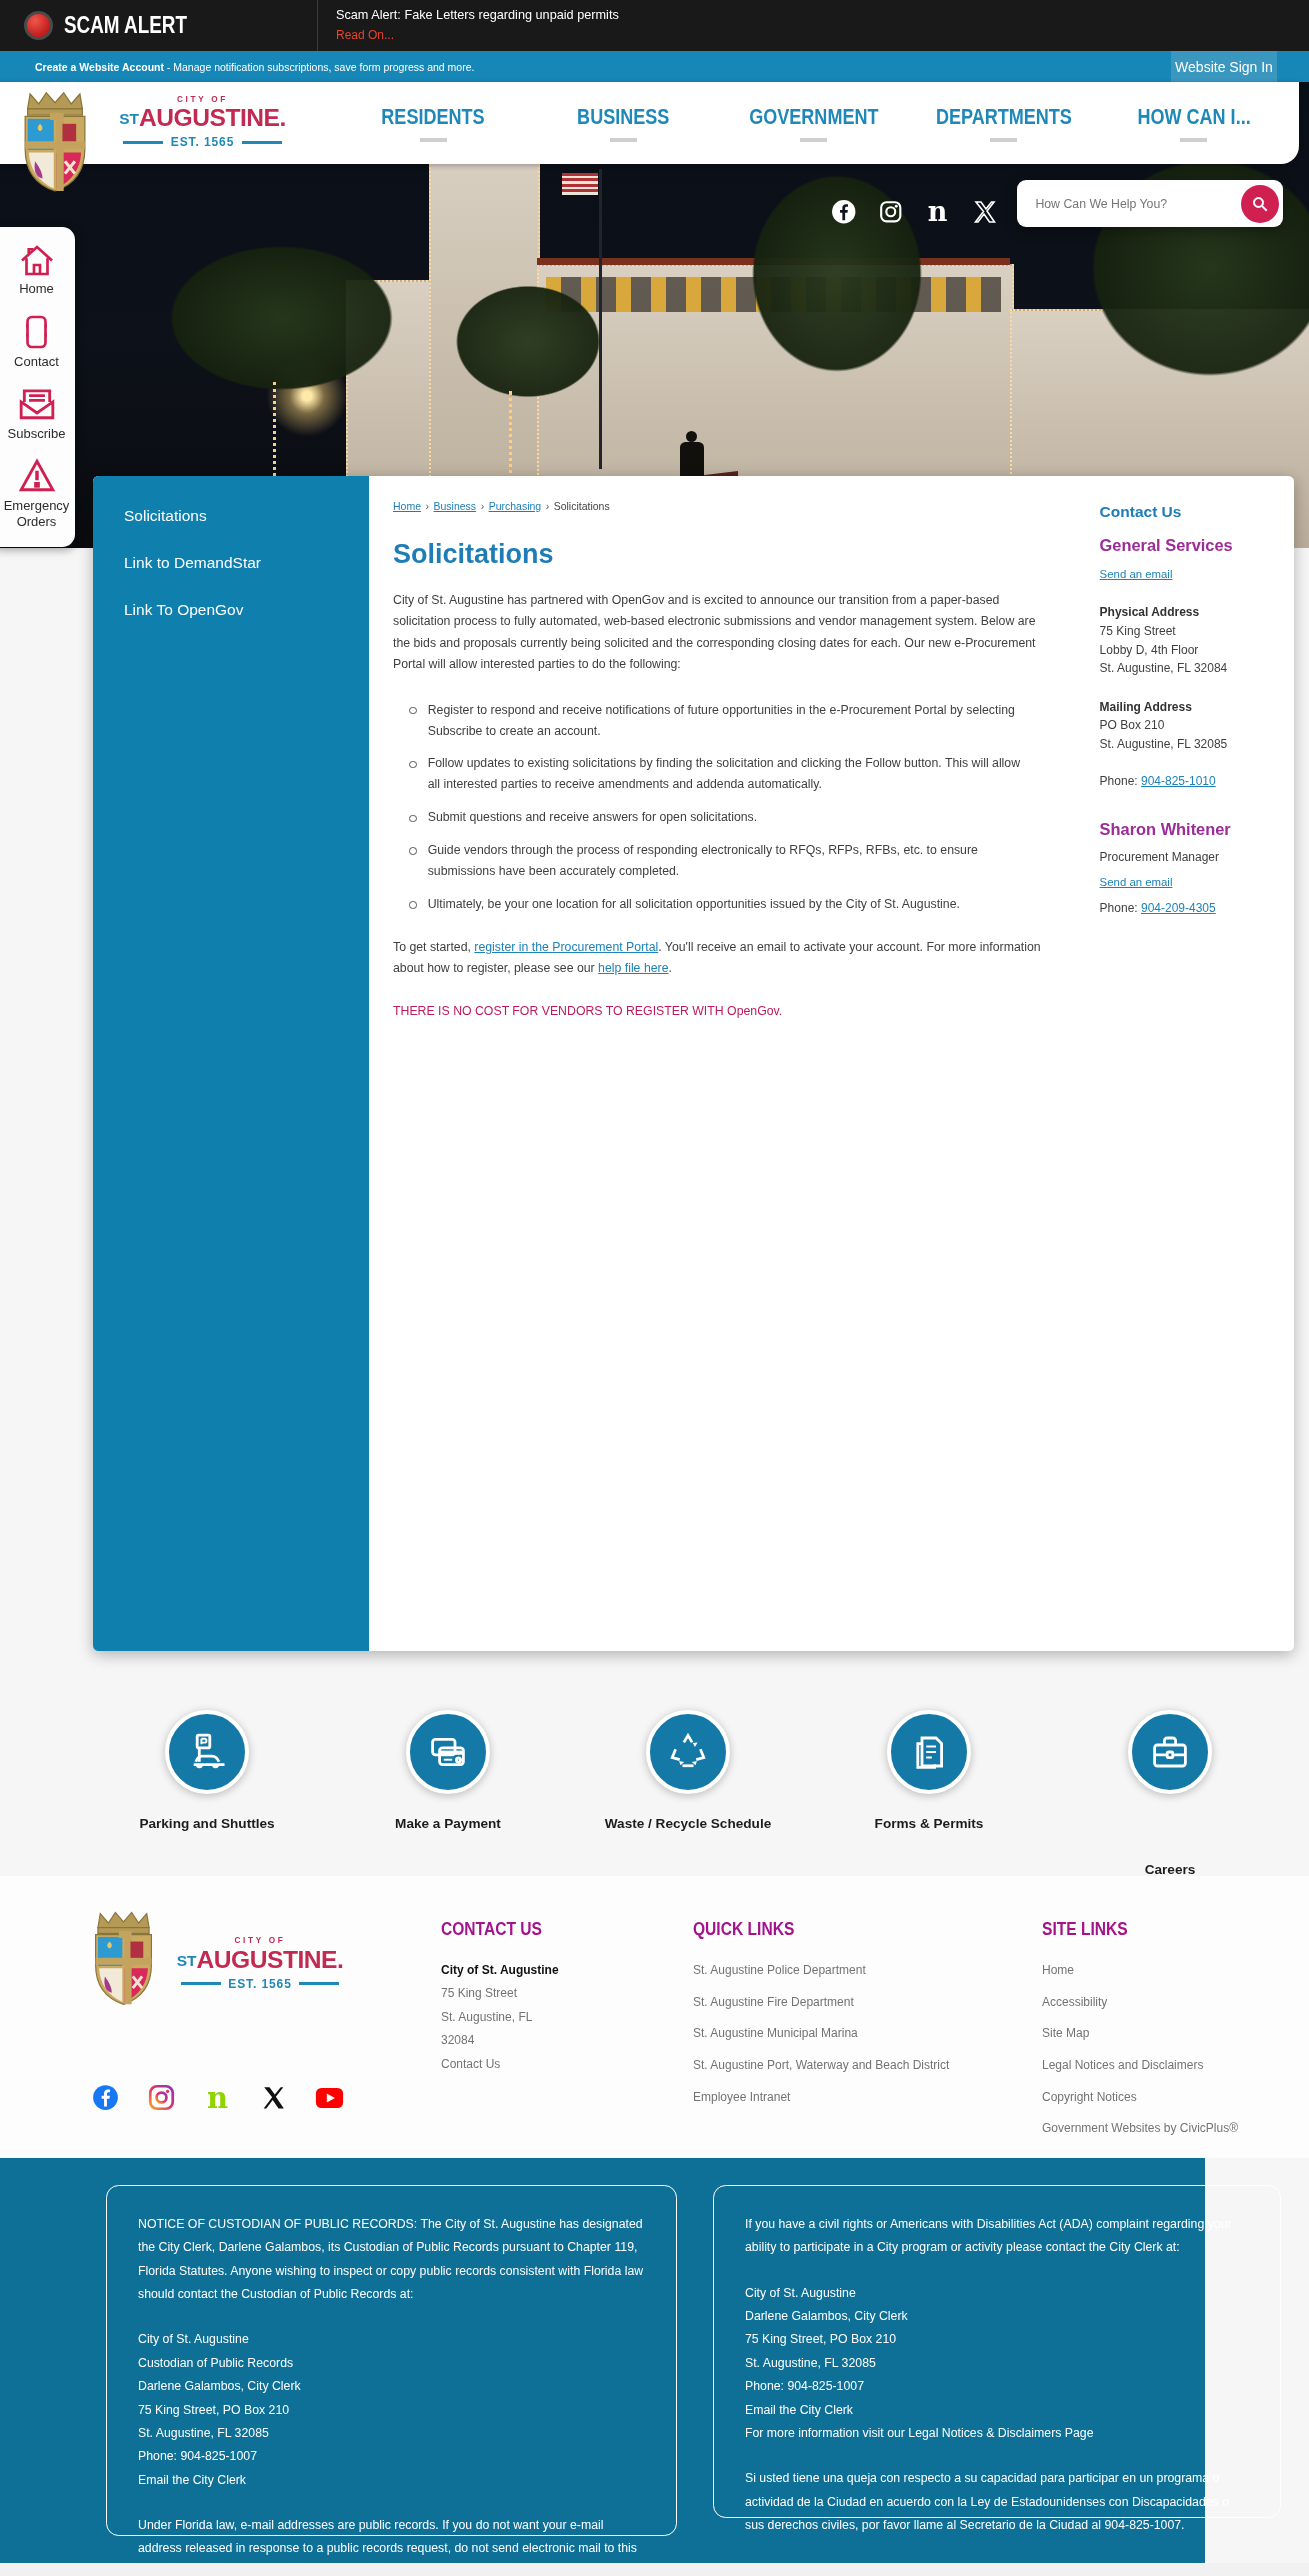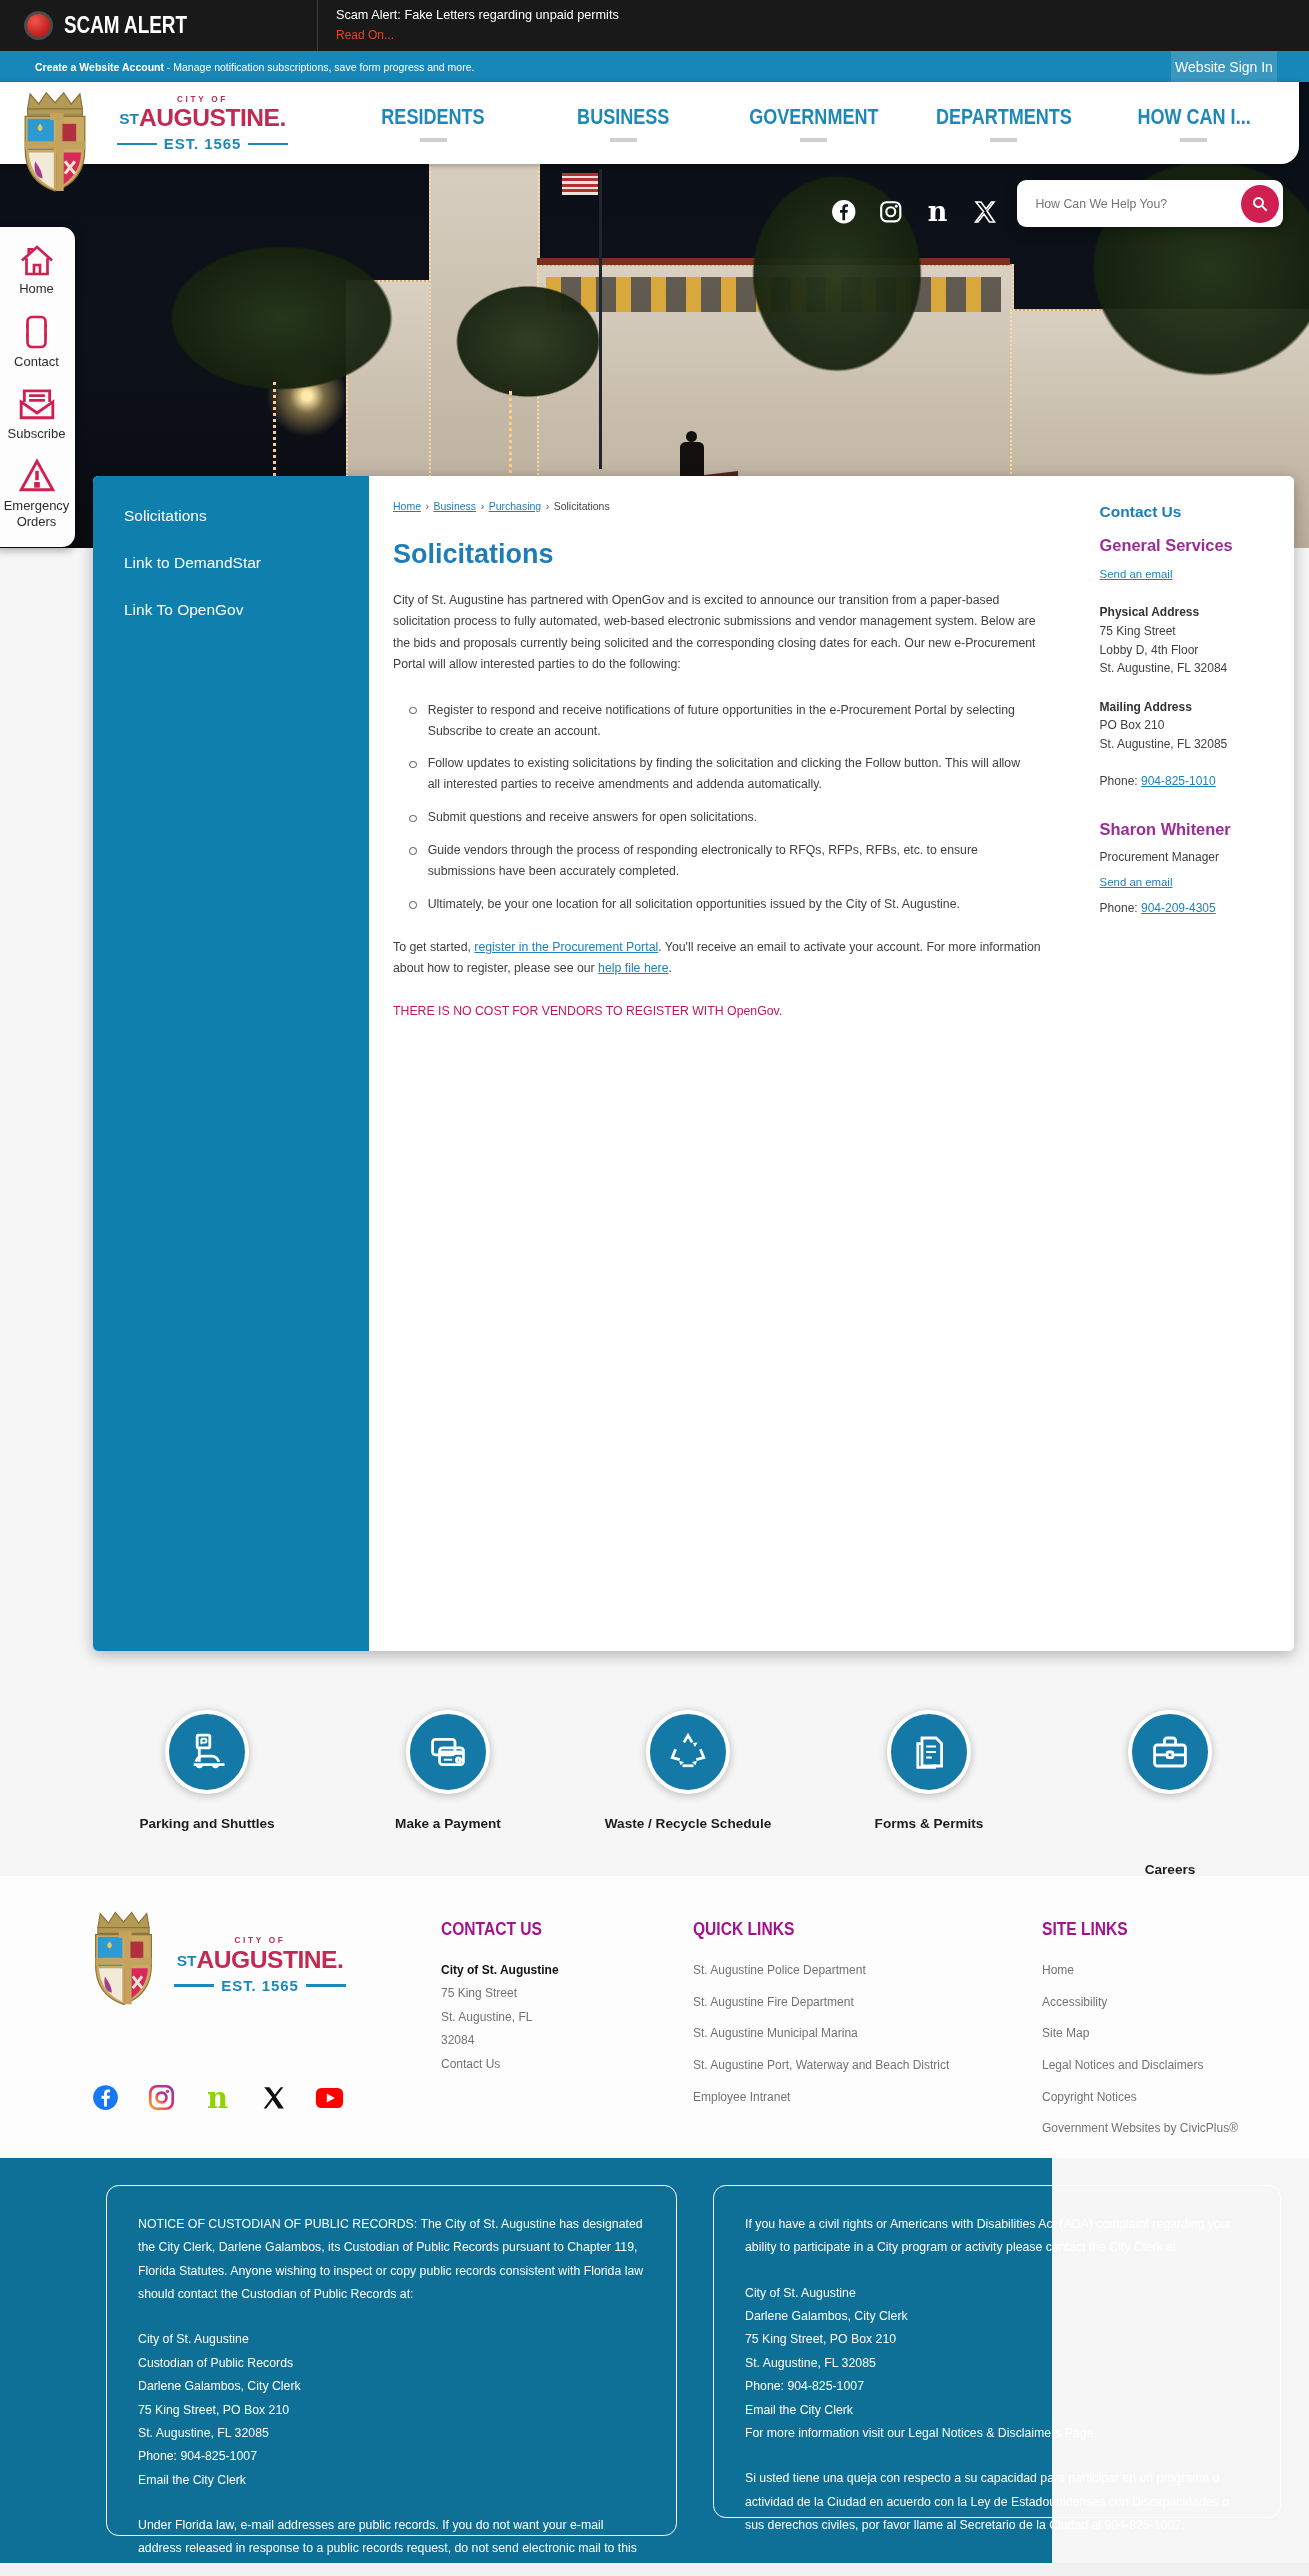--- a/index.html
+++ b/index.html
@@ -60,21 +60,21 @@
   .nav-item{flex:1;display:flex;flex-direction:column;align-items:center;justify-content:center;gap:8.2px;}
   .nav-label{color:#1e88b8;font-weight:700;font-size:22px;}
   .nav-underline{width:27px;height:3.6px;background:#cfcfcf;}
   .crest-header{position:absolute;left:16.4px;top:7.3px;width:78px;height:107px;z-index:5;}
   .wordmark{position:absolute;display:flex;flex-direction:column;align-items:center;}
   .wm-header{left:107px;top:12.7px;width:191px;}
   .wm-cityof{color:#c22a52;font-size:8.2px;letter-spacing:2.7px;font-weight:700;}
   .wm-main{line-height:1;margin-top:2.7px;}
   .wm-st{color:#1e88b8;font-weight:700;font-size:15.5px;vertical-align:1.8px;}
   .wm-aug{color:#c22a52;font-weight:700;font-size:24.6px;letter-spacing:-0.5px;}
-  .wm-est{display:flex;align-items:center;gap:7.3px;color:#1e88b8;font-size:15px;font-weight:700;
+  .wm-est{display:flex;align-items:center;gap:7.3px;color:#1e88b8;font-size:12px;font-weight:700;
           letter-spacing:0.9px;margin-top:4.5px;}
   .wm-est i{display:block;width:40px;height:2.7px;background:#1e88b8;}
 
   
   .left-rail{left:-11px;top:227px;width:86px;height:320px;background:#fdfdfd;border-radius:12.7px;
              box-shadow:1.8px 2.7px 9px rgba(0,0,0,.35);display:flex;flex-direction:column;
              align-items:center;justify-content:space-around;padding:9px 0;box-sizing:border-box;}
   .rail-item{display:flex;flex-direction:column;align-items:center;gap:4.5px;margin-left:9px;}
   .rail-item svg{stroke:#d02052;fill:none;stroke-width:1.8;}
   .rail-label{font-size:13px;color:#2c2c2c;text-align:center;line-height:1.25;}
@@ -125,21 +125,21 @@
   .fsoc{width:29px;height:29px;display:flex;align-items:center;justify-content:center;}
   .fcol-h{color:#a3138c;font-size:19px;font-weight:700;}
   .fcol{position:absolute;top:42px;font-size:12px;color:#3c3c3c;}
   .fcol .row{margin-top:15.5px;line-height:1.35;display:block;color:#737373;}
   .fcol .org{font-weight:700;color:#111;}
   .fcol-contact{left:441px;width:182px;}
   .fcol-quick{left:693px;width:264px;}
   .fcol-site{left:1042px;width:246px;}
 
   
-  .notices{left:0;top:2158px;width:1052px;height:406px;background:#0f7097;text-decoration:underline;}
+  .notices{left:0;top:2158px;width:1205px;height:406px;background:#0f7097;text-decoration:underline;}
   .nbox{position:absolute;border:1.8px solid #fff;border-radius:12.7px;color:#fff;font-size:12.3px;
         line-height:1.9;padding:27px 31px;box-sizing:border-box;}
   .nbox-left{left:106px;top:27px;width:571px;height:351px;}
   .nbox-right{left:713px;top:27px;width:568px;height:333px;}
   .nblock{margin:22px 0;}
   .bottom-strip{left:0;top:2563px;width:1310px;height:12.7px;background:#f1f1f1;}
 </style>
 </head>
 <body>
 

